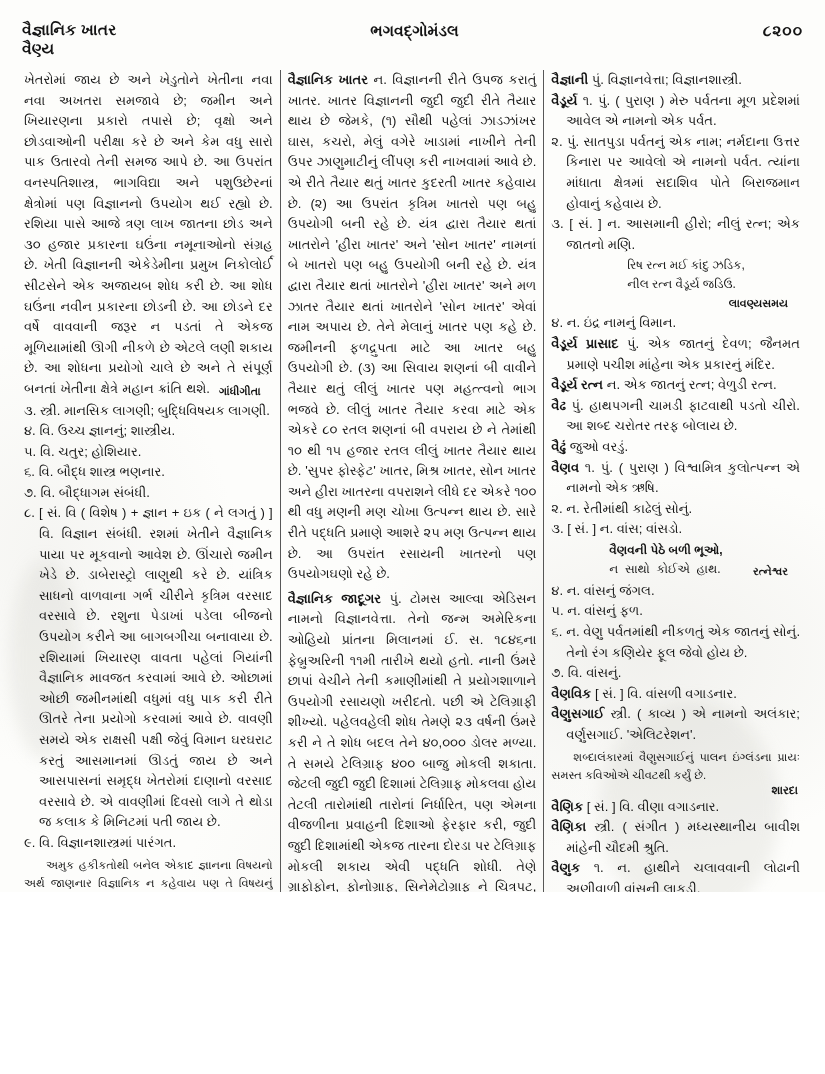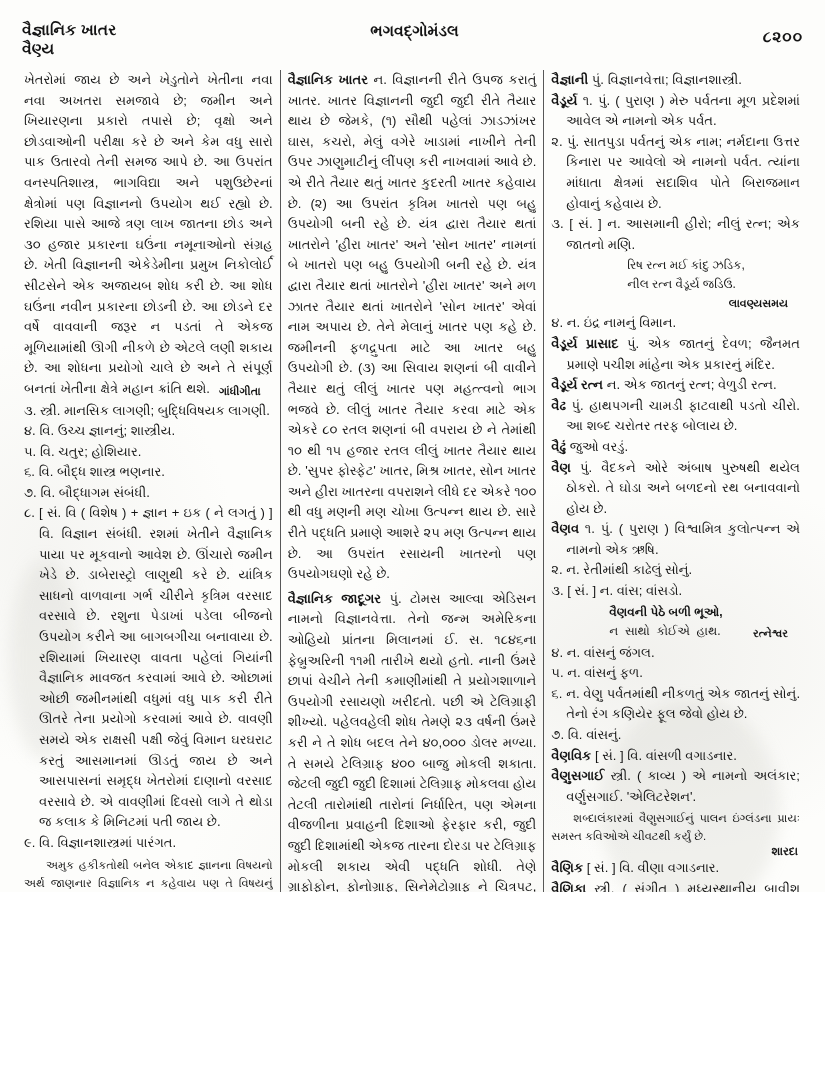--- a/index.html
+++ b/index.html
@@ -49,21 +49,21 @@
     position: absolute;
     left: 4px; right: 0;
     top: 2px;
     text-align: center;
     font-weight: bold;
     font-size: 15.5px;
   }
   .rh-right {
     position: absolute;
     right: 0;
-    top: 8px;
+    top: 2px;
     font-weight: bold;
     font-size: 15.5px;
     letter-spacing: 1px;
   }
 
   
   .cols {
     position: absolute;
     top: 70px;
     left: 18px;
@@ -294,25 +294,20 @@
         <span class="headword">વૈઢ</span> 
         <span>પું.</span> 
         <span>હાથપગની ચામડી ફાટવાથી પડતો ચીરો. આ શબ્દ ચરોતર તરફ બોલાય છે.</span>
       </p>
 
       <p class="entry">
         <span class="headword">વૈઢું</span> 
         <span>જુઓ વરડું.</span>
       </p>
 
-      <p class="entry">
-        <span class="headword">વૈણ</span> 
-        <span>પું.</span> 
-        <span>વૈદકને ઓરે અંબાષ પુરુષથી થયેલ ઠોકરો. તે ઘોડા અને બળદનો રથ બનાવવાનો હોય છે.</span>
-      </p>
 
       <p class="entry">
         <span class="headword">વૈણવ</span> 
         <span class="sense-num">૧.</span> 
         <span>પું.</span> 
         <span>( પુરાણ ) વિશ્વામિત્ર કુલોત્પન્ન એ નામનો એક ઋષિ.</span>
       </p>
 
       <p class="entry">
         <span class="sense-num">૨.</span> 

